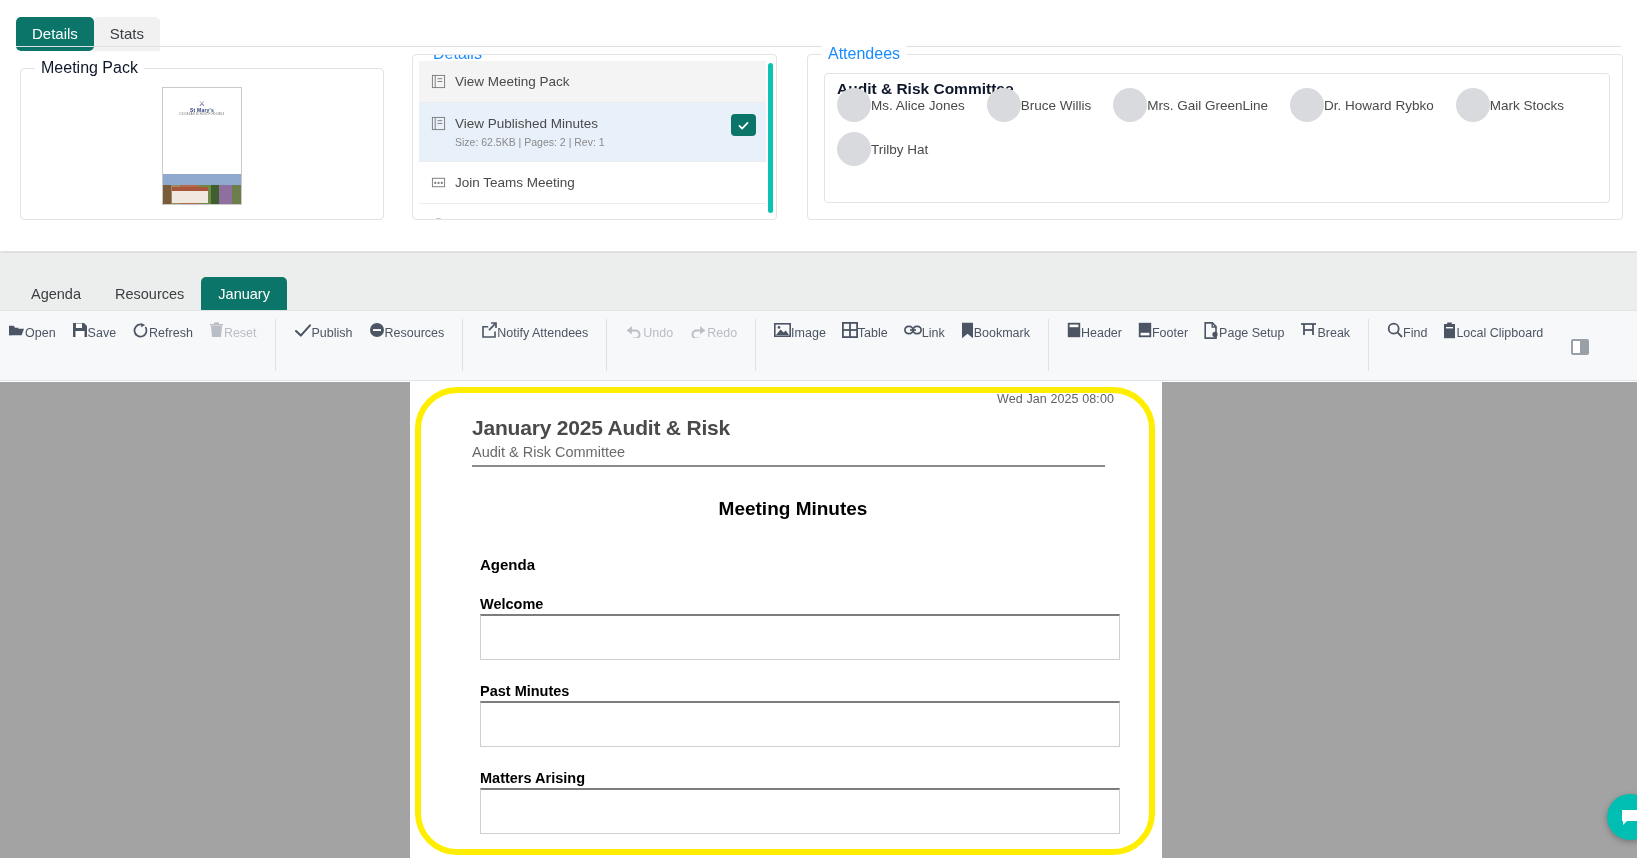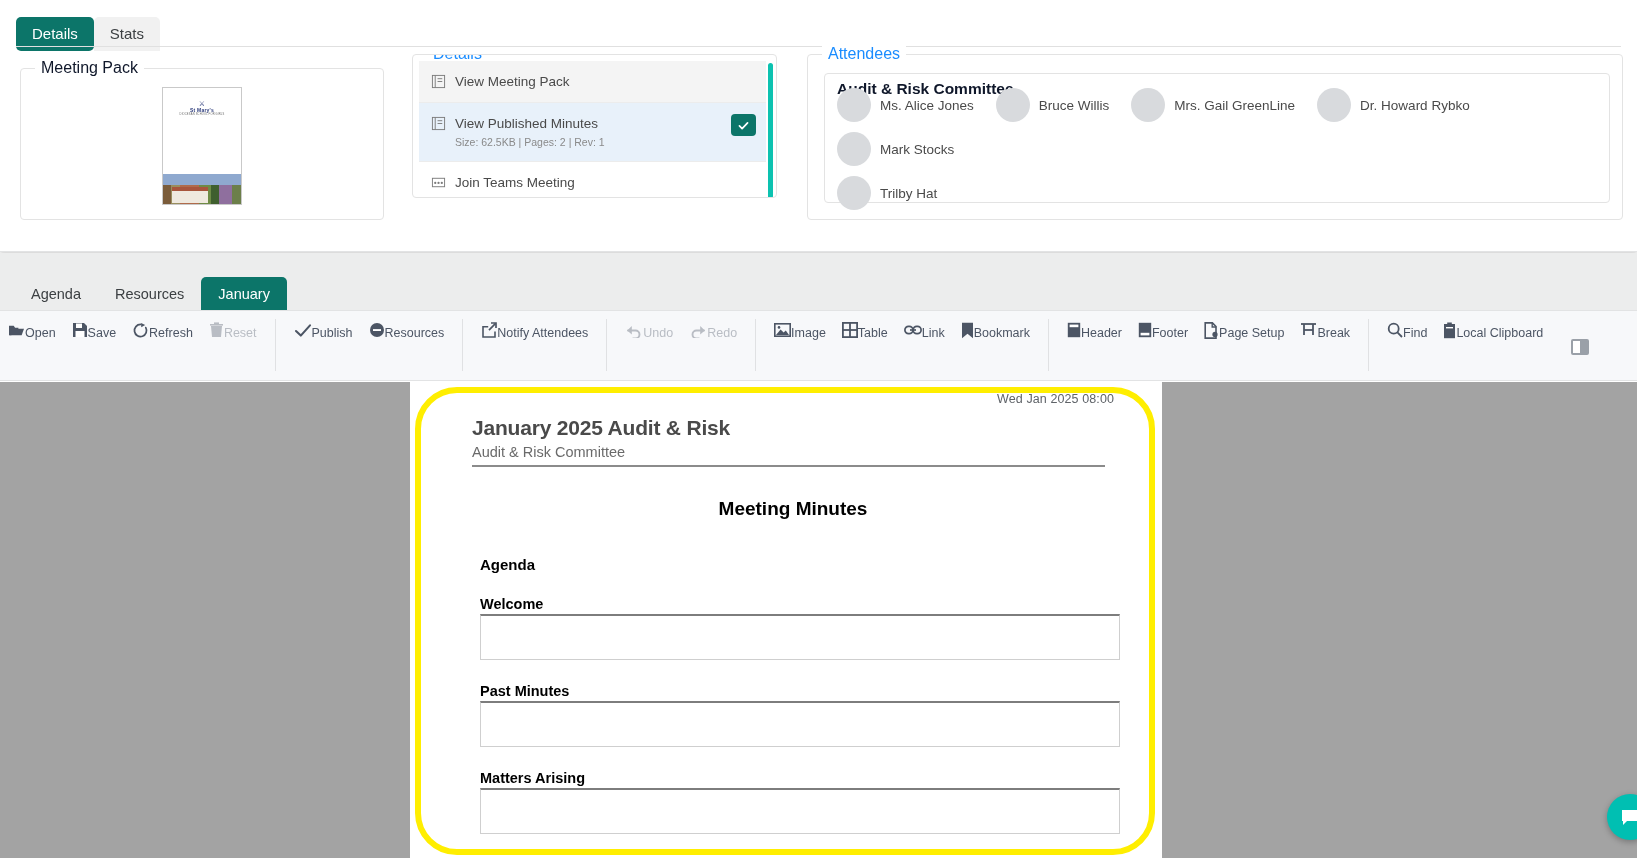--- a/index.html
+++ b/index.html
@@ -59,21 +59,21 @@
       linear-gradient(#8fa9cf 0 38%, transparent 38%),
       linear-gradient(90deg,#7b5c3a 0 10%, #9a8e5e 10% 22%, #b06b4b 22% 46%, #6e8b45 46% 62%, #3f5f2e 62% 72%, #8f6f9e 72% 88%, #6c7f4a 88% 100%);
     background-color:#7d9a54;
   }
   .thumb .photo::after {
     content:""; position:absolute; left:12%; top:42%; width:46%; height:40%;
     background:#efe9df; border-top:4px solid #a8553c;
   }
 
   
-  #details-fs { left:410px; top:54px; width:365px; height:144px; overflow:hidden; }
+  #details-fs { left:410px; top:54px; width:365px; height:166px; overflow:hidden; }
   .det-list { position:absolute; inset:6px 10px 0 6px; }
   .det-row {
     position:relative; padding:12px 10px 12px 12px; border-bottom:1px solid #ececec;
     display:flex; align-items:flex-start; gap:9px; font-size:13.5px; color:#555;
     cursor:pointer;
   }
   .det-row.shade { background:#f4f4f4; }
   .det-row.sel   { background:#e8f1fa; }
   .det-row .txt .t1 { font-size:13.5px; color:#4a4a4a; line-height:17px; }
   .det-row .txt .t2 { font-size:10.5px; color:#8a8a8a; margin-top:4px; line-height:13px;text-align:right; }
@@ -87,21 +87,21 @@
     position:absolute; right:3px; top:8px; width:5px; height:150px; border-radius:3px; background:#0cc2b0;
     cursor:pointer;
   }
 
   
   #attendees-fs { left:805px; top:54px; width:816px; height:166px; }
   #committee-fs { left:14px; top:18px; width:786px; height:130px; position:absolute; border:1px solid #e3e3e3; border-radius:4px; }
   #committee-fs > .legend { font-size:15.5px; font-weight:bold; }
   .att-wrap { position:absolute; left:12px; top:14px; right:8px; display:flex; flex-wrap:wrap; row-gap:10px; }
   .att {
-    display:flex; align-items:center; gap:9px; margin-right:22px; cursor:pointer;
+    display:flex; align-items:center; margin-right:22px; cursor:pointer;
   }
   .att .avatar {
     width:34px; height:34px; border-radius:50%; flex:none; overflow:hidden; position:relative;
     background:#d8dadd;
   }
   .att .name { font-size:13.5px; color:#4a4a4a; white-space:nowrap; }
   
   .av1 { background:radial-gradient(circle at 50% 32%, #f0cdae 0 26%, transparent 27%), linear-gradient(#c9d6e2 0 55%, #2f3a4a 55% 100%); }
   .av2 { background:radial-gradient(circle at 50% 36%, #e8c0a2 0 32%, transparent 33%), linear-gradient(#1e1e1e 0 60%, #2b2b2b 60% 100%); }
   .av3 { background:radial-gradient(circle at 50% 34%, #6b4730 0 28%, transparent 29%), linear-gradient(#141414 0 58%, #e9e9ea 58% 100%); }

